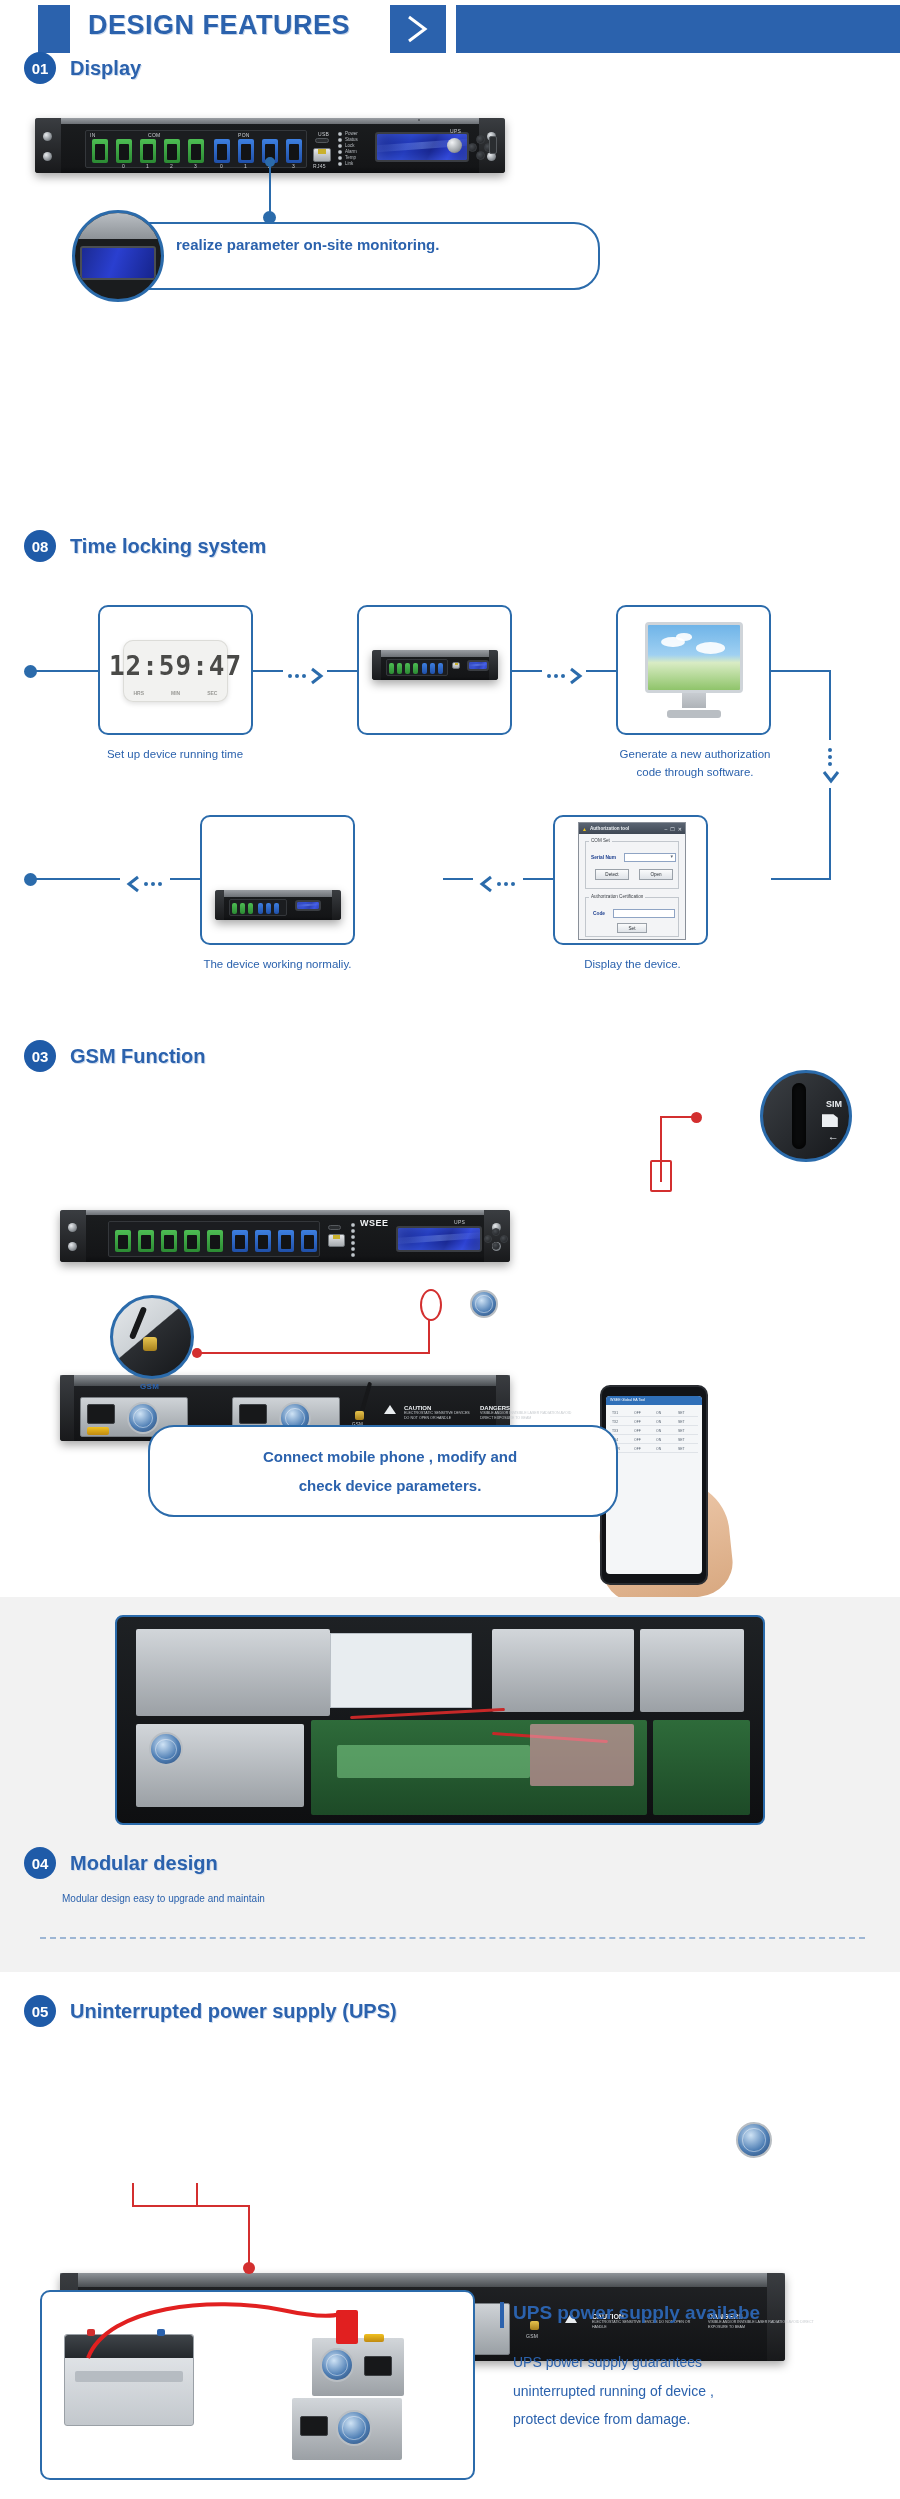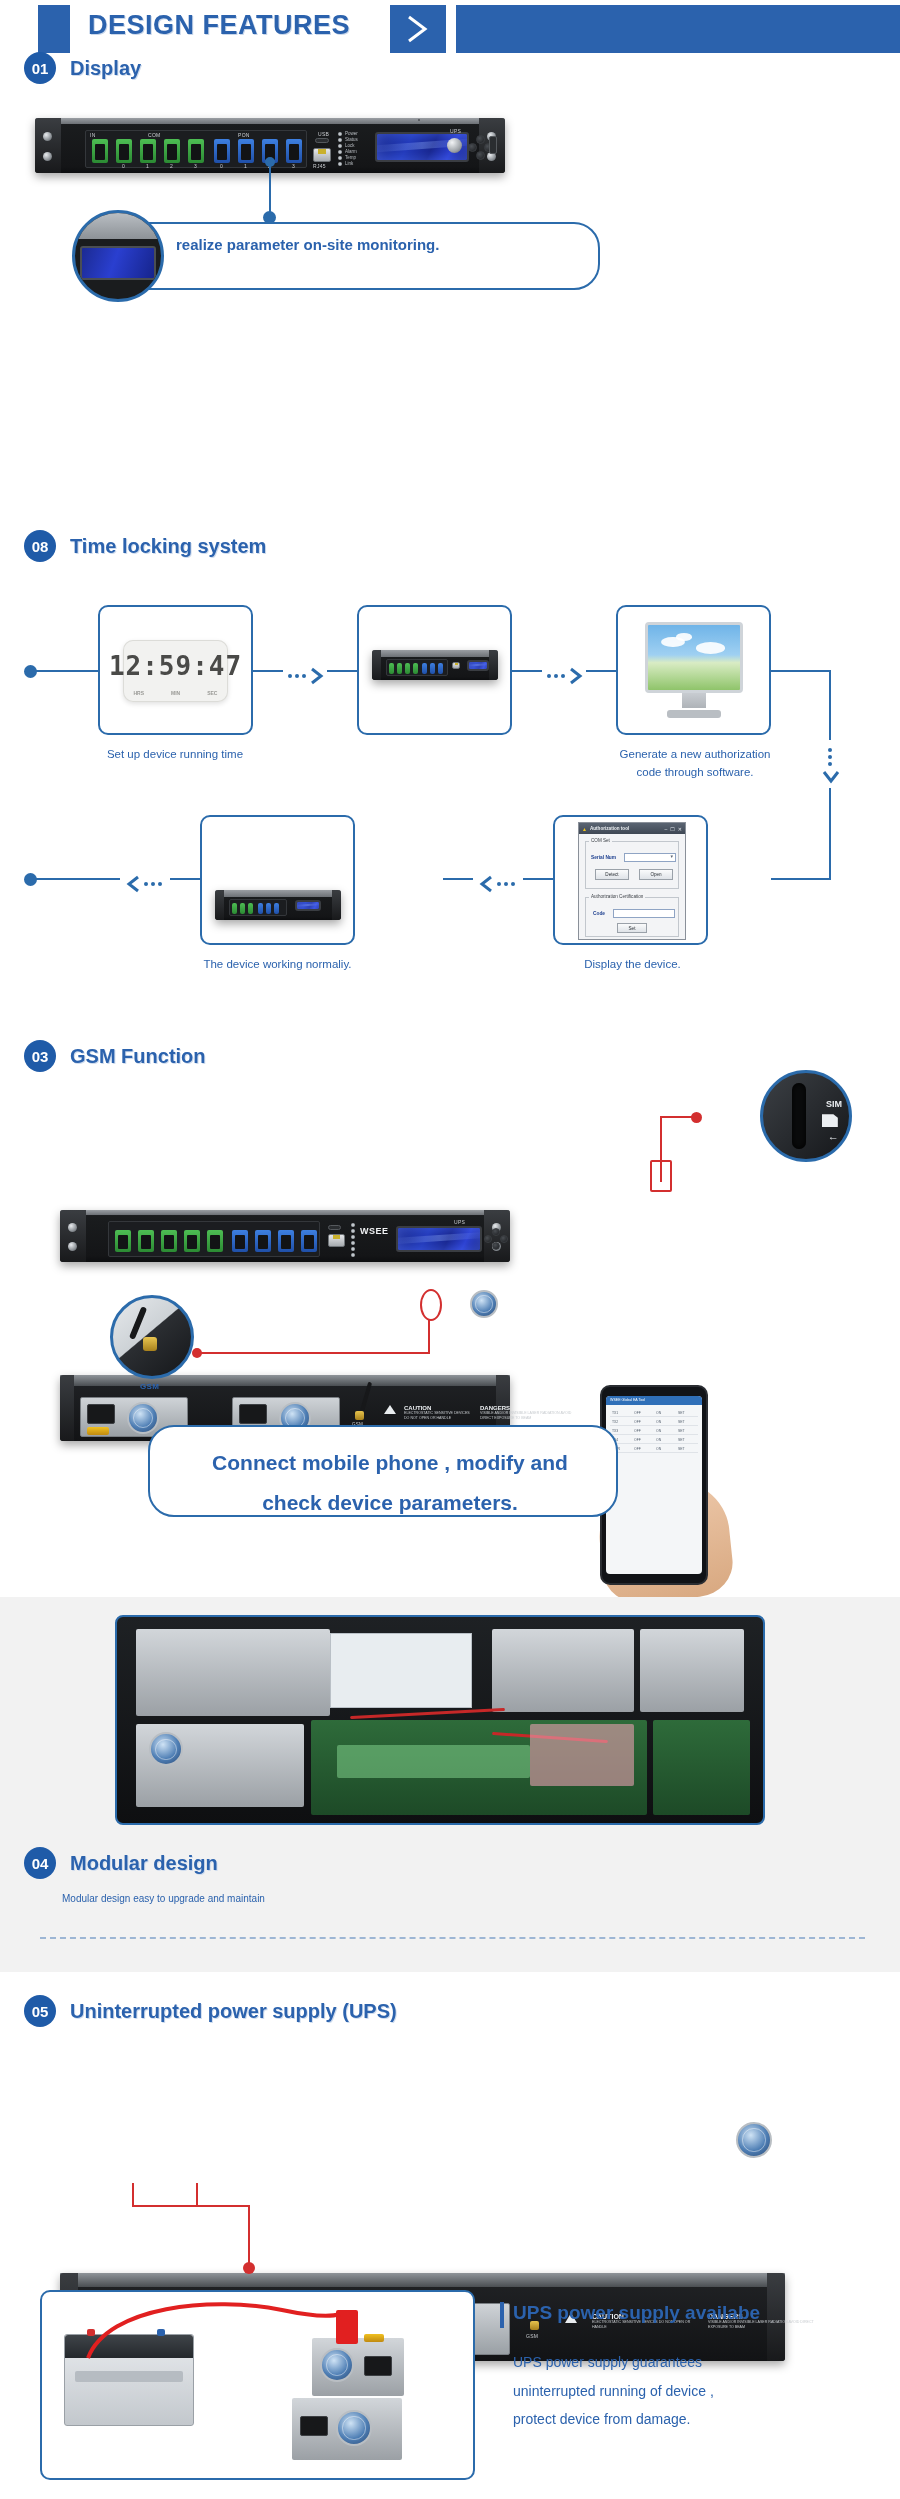--- a/index.html
+++ b/index.html
@@ -482,21 +482,21 @@
     <div class="rj45" style="left:268px; top:24px; width:17px; height:13px;"></div>
     <div class="usbport" style="left:268px; top:15px; width:13px; height:5px;"></div>
     <div class="leds" style="left:291px; top:13px; width:28px; height:32px;">
       <div class="led" style="left:0; top:0;"></div>
         <div class="led" style="left:0; top:6px;"></div>
       <div class="led" style="left:0; top:12px;"></div>
         <div class="led" style="left:0; top:18px;"></div>
       <div class="led" style="left:0; top:24px;"></div>
         <div class="led" style="left:0; top:30px;"></div>
     </div>
-    <div class="brand" style="left:300px; top:8px; font-size:9px;margin-top:8px;">WSEE</div>
+    <div class="brand" style="left:300px; top:8px; font-size:9px;">WSEE</div>
     <div class="lcd" style="left:336px; top:16px; width:86px; height:26px;"></div>
     <div class="btn-dark" style="left:432px; top:18px; width:8px; height:8px;"></div>
     <div class="btn-dark" style="left:432px; top:32px; width:8px; height:8px;"></div>
     <div class="btn-dark" style="left:424px; top:25px; width:8px; height:8px;"></div>
     <div class="btn-dark" style="left:440px; top:25px; width:8px; height:8px;"></div>
     <div class="lbl" style="left:394px; top:9px;">UPS</div>
   </div>
 
   <div class="device-rear" style="left:60px; top:1263px; width:450px; height:66px;">
     <div class="rear-top"></div>
@@ -573,21 +573,21 @@
       <div class="ph-row" style="top:50px;">
         <span class="ph-cell">PWR</span>
         <span class="ph-cell">OFF</span>
         <span class="ph-cell">ON</span>
         <span class="ph-cell">SET</span>
       </div>
     </div>
   </div>
 
   <div class="bubble" style="left:148px; top:1425px; width:470px; height:92px;"></div>
-  <div class="bubble-text" style="left:180px; top:1443px; width:420px; text-align:center; font-size:21px; line-height:1.9;">
+  <div class="bubble-text" style="left:180px; top:1443px; width:420px; text-align:center; font-size:15px; line-height:1.9;">
     <div>Connect mobile phone , modify and</div>
     <div>check device parameters.</div>
   </div>
 
   <div class="graybg" style="left:0; top:1597px; width:900px; height:375px;"></div>
 
   <div class="modshot" style="left:115px; top:1615px; width:650px; height:210px;">
     <div class="mod-metal" style="left:3%; top:6%; width:30%; height:42%;"></div>
     <div class="mod-metal" style="left:3%; top:52%; width:26%; height:40%;"></div>
     <div class="greenbox" style="left:33%; top:8%; width:22%; height:36%;"></div>

